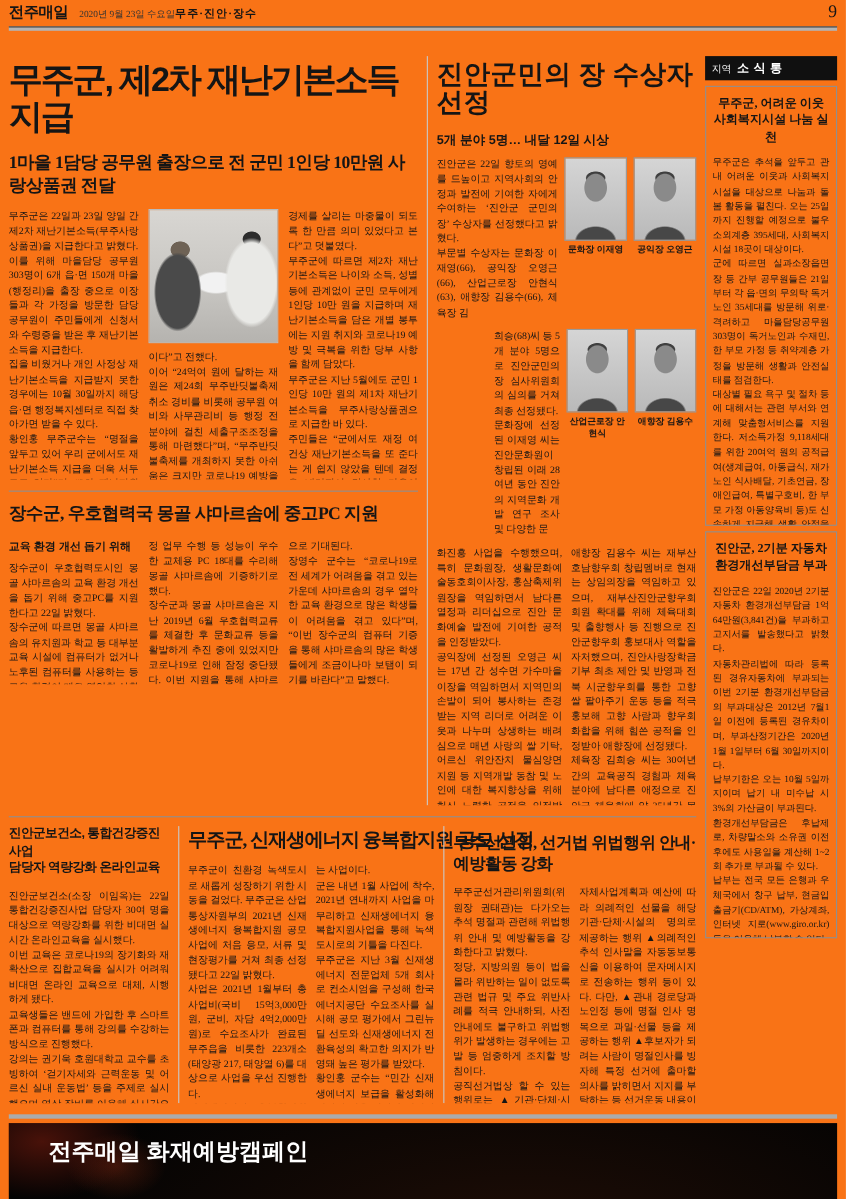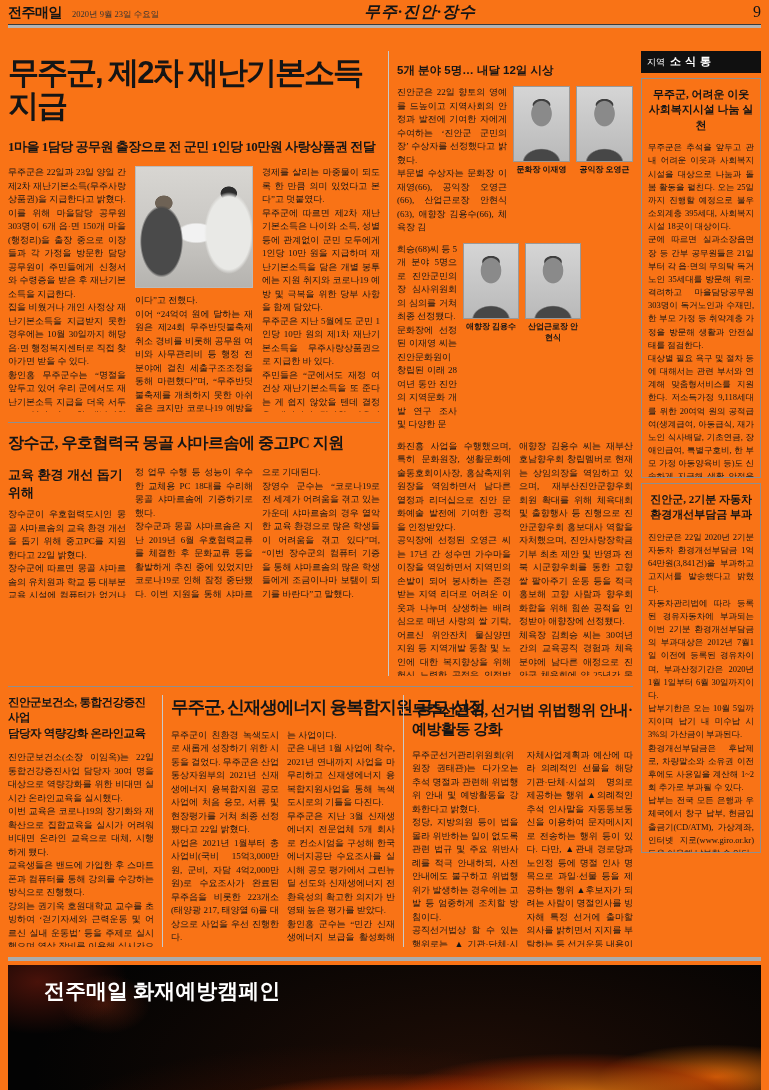--- a/index.html
+++ b/index.html
@@ -3,69 +3,69 @@
 <meta charset="utf-8">
 <style>
   html,body{margin:0;padding:0;background:#e8e8e8;}
   .page{width:769px;height:1090px;margin:0 auto;background:#f97316;color:#151515;
         font-family:"Liberation Serif","DejaVu Serif",serif;position:relative;
         box-sizing:border-box;padding:2px 8px;overflow:hidden;}
   
   .masthead{display:flex;align-items:baseline;height:20px;}
   .mh-logo{font-family:"Liberation Sans","DejaVu Sans",sans-serif;font-weight:900;font-size:14px;letter-spacing:-.5px;}
   .mh-date{font-size:8.5px;color:#333;margin-left:10px;}
-  .mh-section{flex:1;text-align:center;font-weight:700;font-size:16px;letter-spacing:1px;font-style:italic;}
+  .mh-section{flex:1;font-weight:700;font-size:10px;letter-spacing:1px;}
   .mh-page{font-size:16px;font-weight:400;width:80px;text-align:right;}
   .rule-double{border-top:1px solid #3a3a3a;background:#b4b4b4;height:3px;margin-top:2px;}
   
   .content{display:flex;gap:8px;margin-top:23px;}
   .left-zone{width:625px;}
   .top-row{display:flex;gap:8px;}
   .colA{width:372px;}
   .colB{flex:1;border-left:1px solid #c9c9c9;padding-left:8px;}
   .bodytxt{font-size:9px;line-height:1.5;text-align:justify;white-space:pre-line;}
   
   .a1-headline{font-family:"Liberation Sans","DejaVu Sans",sans-serif;font-weight:900;
                font-size:31px;letter-spacing:-2px;line-height:1.05;margin-top:6px;}
-  .a1-subhead{font-size:13px;font-weight:700;margin:16px 0 10px;letter-spacing:-.5px;}
+  .a1-subhead{font-size:16px;font-weight:700;margin:16px 0 10px;letter-spacing:-.5px;}
   .a1-body{display:flex;gap:9px;height:246px;overflow:hidden;}
   .a1-body .bcol{flex:1;}
   .photo-scene{width:118px;height:122px;margin-bottom:6px;
      background:
        radial-gradient(36px 60px at 22% 62%, #4a4a4a 55%, rgba(74,74,74,0) 60%),
        radial-gradient(14px 12px at 24% 30%, #6e6255 60%, rgba(110,98,85,0) 65%),
        radial-gradient(40px 66px at 80% 55%, #e9e9e6 55%, rgba(233,233,230,0) 62%),
        radial-gradient(13px 11px at 80% 22%, #2c2c2c 60%, rgba(44,44,44,0) 66%),
        radial-gradient(30px 16px at 52% 55%, #f2f2f2 55%, rgba(242,242,242,0) 65%),
        linear-gradient(180deg,#d8d6d2 0%,#c7c5c1 60%,#b5b3af 100%);
      border:1px solid #bbb;box-sizing:border-box;}
   
   .a2-headline{font-size:24px;font-weight:700;letter-spacing:.5px;line-height:1.1;margin-top:4px;}
   .a2-subhead{font-family:"Liberation Sans","DejaVu Sans",sans-serif;font-weight:700;font-size:11.5px;margin:12px 0 8px;}
-  .a2-top,.a2-mid{display:flex;gap:6px;}
+  .a2-top,.a2-mid{display:flex;gap:6px;justify-content:flex-end;}
   .a2-top .bodytxt{flex:1;}
   .a2-mid{margin-top:8px;}
   .a2-midtext{width:60px;}
   .pcell{width:57px;}
   .pcell.small{width:56px;}
   .portrait{height:76px;border:1px solid #999;box-sizing:border-box;
      background:
        radial-gradient(ellipse 17px 21px at 50% 36%, #8a8a8a 58%, rgba(138,138,138,0) 63%),
        radial-gradient(ellipse 15px 10px at 50% 24%, #3f3f3f 55%, rgba(63,63,63,0) 62%),
        radial-gradient(ellipse 30px 22px at 50% 102%, #474747 58%, rgba(71,71,71,0) 64%),
        linear-gradient(180deg,#d5d5d5,#b9b9b9);}
   .caption{font-family:"Liberation Sans","DejaVu Sans",sans-serif;font-size:8px;font-weight:700;text-align:center;margin-top:2px;}
   .a2-bottom{display:flex;gap:8px;margin-top:8px;height:236px;overflow:hidden;}
   .a2-bottom .bcol{flex:1;}
   
   .a3{border-top:1px solid #8f8f8f;margin-top:10px;padding-top:8px;}
   .a3-headline{font-size:16px;font-weight:700;letter-spacing:-.5px;margin:2px 0 12px;}
   .a3-body{display:flex;gap:9px;height:132px;overflow:hidden;}
   .a3-body .bcol{flex:1;}
-  .lead-in{font-family:"Liberation Sans","DejaVu Sans",sans-serif;font-weight:700;font-size:13px;margin-bottom:6px;}
+  .lead-in{font-family:"Liberation Sans","DejaVu Sans",sans-serif;font-weight:700;font-size:10px;margin-bottom:6px;}
   
   .bottom-row{display:flex;gap:8px;border-top:1px solid #8f8f8f;margin-top:10px;padding-top:8px;height:252px;overflow:hidden;}
   .a4{width:146px;}
   .a4-headline{font-family:"Liberation Sans","DejaVu Sans",sans-serif;font-weight:800;font-size:11.5px;line-height:1.35;margin-bottom:10px;letter-spacing:-.5px;}
   .a5{width:224px;border-left:1px solid #c9c9c9;padding-left:8px;}
   .a5-headline{font-size:17.5px;font-weight:700;letter-spacing:-1px;margin-bottom:10px;white-space:nowrap;}
   .a6{flex:1;border-left:1px solid #c9c9c9;padding-left:8px;}
   .a6-headline{font-size:15px;font-weight:700;letter-spacing:-.5px;margin:6px 0 10px;}
   .two-cols{display:flex;gap:8px;}
   .two-cols .bcol{flex:1;}
@@ -152,43 +152,44 @@
               <div class="bcol">
                 <div class="bodytxt">으로 기대된다.
 장영수 군수는 “코로나19로 전 세계가 어려움을 겪고 있는 가운데 샤마르솜의 경우 열악한 교육 환경으로 많은 학생들이 어려움을 겪고 있다”며, “이번 장수군의 컴퓨터 기증을 통해 샤마르솜의 많은 학생들에게 조금이나마 보탬이 되기를 바란다”고 말했다.</div>
 
               </div>
             </div>
           </div>
         </div>
 
         <div class="colB">
+          <div class="a2-headline">진안군민의 장 수상자 선정</div>
           <div class="a2-subhead">5개 분야 5명… 내달 12일 시상</div>
           <div class="a2-top">
             <div class="bodytxt">진안군은 22일 향토의 영예를 드높이고 지역사회의 안정과 발전에 기여한 자에게 수여하는 ‘진안군 군민의 장’ 수상자를 선정했다고 밝혔다.
 부문별 수상자는 문화장 이재영(66), 공익장 오영근(66), 산업근로장 안현식(63), 애향장 김용수(66), 체육장 김</div>
             <div class="pcell">
               <div class="portrait"></div>
               <div class="caption">문화장 이재영</div>
             </div>
             <div class="pcell">
               <div class="portrait"></div>
               <div class="caption">공익장 오영근</div>
             </div>
           </div>
           <div class="a2-mid">
             <div class="a2-midtext bodytxt">희승(68)씨 등 5개 분야 5명으로 진안군민의 장 심사위원회의 심의를 거쳐 최종 선정됐다.
 문화장에 선정된 이재영 씨는 진안문화원이 창립된 이래 28여년 동안 진안의 지역문화 개발 연구 조사 및 다양한 문</div>
             <div class="pcell small">
               <div class="portrait"></div>
+              <div class="caption">산업근로장 안현식</div>
+            </div>
+            <div class="pcell small">
+              <div class="portrait"></div>
               <div class="caption">애향장 김용수</div>
-            </div>
-            <div class="pcell small">
-              <div class="portrait"></div>
-              <div class="caption">산업근로장 안현식</div>
             </div>
           </div>
           <div class="a2-bottom">
             <div class="bcol bodytxt">화진흥 사업을 수행했으며, 특히 문화원장, 생활문화예술동호회이사장, 홍삼축제위원장을 역임하면서 남다른 열정과 리더십으로 진안 문화예술 발전에 기여한 공적을 인정받았다.
 공익장에 선정된 오영근 씨는 17년 간 성수면 가수마을 이장을 역임하면서 지역민의 손발이 되어 봉사하는 존경받는 지역 리더로 어려운 이웃과 나누며 상생하는 배려심으로 매년 사랑의 쌀 기탁, 어르신 위안잔치 물심양면 지원 등 지역개발 동참 및 노인에 대한 복지향상을 위해 헌신 노력한 공적을 인정받았다.
 산업근로장 안현식 씨는 인삼재배법 및 홍삼제조기술의 전수 등 농업인의 역량 발휘 기회 제공, 홍삼가공업을 통한 지역경제 활성화와 지역의 단체에 기부하는 등 공정한 점이 인정됐다.</div>
             <div class="bcol">
               <div class="bodytxt">애향장 김용수 씨는 재부산호남향우회 창립멤버로 현재는 상임의장을 역임하고 있으며, 재부산진안군향우회 회원 확대를 위해 체육대회 및 출향행사 등 진행으로 진안군향우회 홍보대사 역할을 자처했으며, 진안사랑장학금 기부 최초 제안 및 반영과 전북 시군향우회를 통한 고향 쌀 팔아주기 운동 등을 적극 홍보해 고향 사람과 향우회 화합을 위해 힘쓴 공적을 인정받아 애향장에 선정됐다.
 체육장 김희승 씨는 30여년간의 교육공직 경험과 체육분야에 남다른 애정으로 진안군 체육회에 약 25년간 몸담아오면서 지역체육 활성화 및 생활체육 저변 확대에 기여했으며, 특히 행정과의 유기적인 협조체계 구축을 통해 체육시설 인프라 확충에 공헌, 진안군 체육이 한 단계 더 도약하고 발전하는데 기여한 점이 인정됐다.
 이번 군민의 장 시상식은 정부의 사회적 거리두기 단계에 맞춰 10월 12일 군민의 날에 시상할 계획이다.</div>

